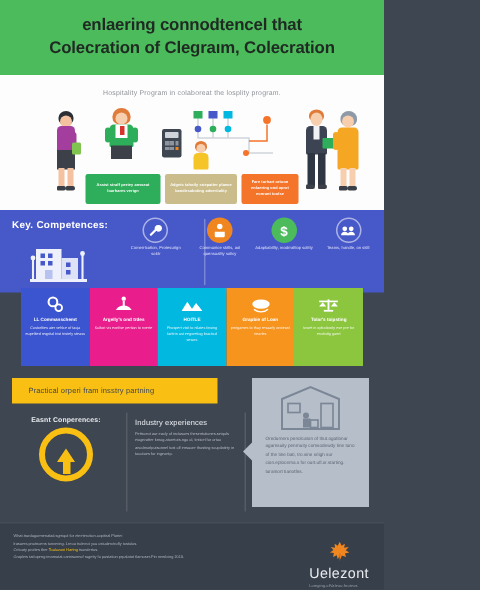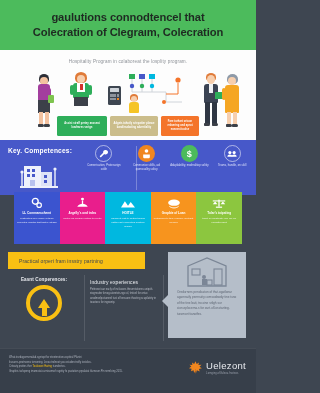--- a/index.html
+++ b/index.html
@@ -191,38 +191,38 @@
     background: #373f4a; border-top: 1px solid rgba(255,255,255,0.07);
     padding: 7px 9px;
   }
   .footer-text { width: 150px; }
   .footer-text p {
     font-size: 2.6px; color: #aeb4bf; line-height: 1.75;
   }
   .footer-text p .hl { color: #f9c013; }
   .logo {
     position: absolute; right: 10px; top: 11px;
-    display: flex; align-items: center; gap: 3px;
+    display: flex; align-items: center; gap: 3px; flex-direction: column;
   }
   .logo-mark { width: 15px; height: 15px; }
   .logo-text { display: flex; flex-direction: column; }
   .logo-word {
     font-size: 9.5px; color: #e9ebef; letter-spacing: 0.3px; line-height: 1;
   }
   .logo-tag {
     font-size: 2.6px; color: #9aa1ad; letter-spacing: 0.1px; margin-top: 1.5px;
   }
 </style>
 </head>
 <body>
 
 <div class="page">
 
   <div class="header">
-    <h1>gaulutions connodtencel that</h1>
+    <h1>enlaering connodtencel that</h1>
     <h2>Colecration of Clegraım, Colecration</h2>
   </div>
 
   <div class="intro">
     <div class="intro-sub">Hospitality Program in colaboreat the losplity program.</div>
 
     <div class="scene">
 
       <div class="figure" style="left:32px; top:4px; width:24px; height:56px;">
         <div class="hair" style="left:7px; top:0px; width:10px; height:9px; background:#2c2e36;"></div>

